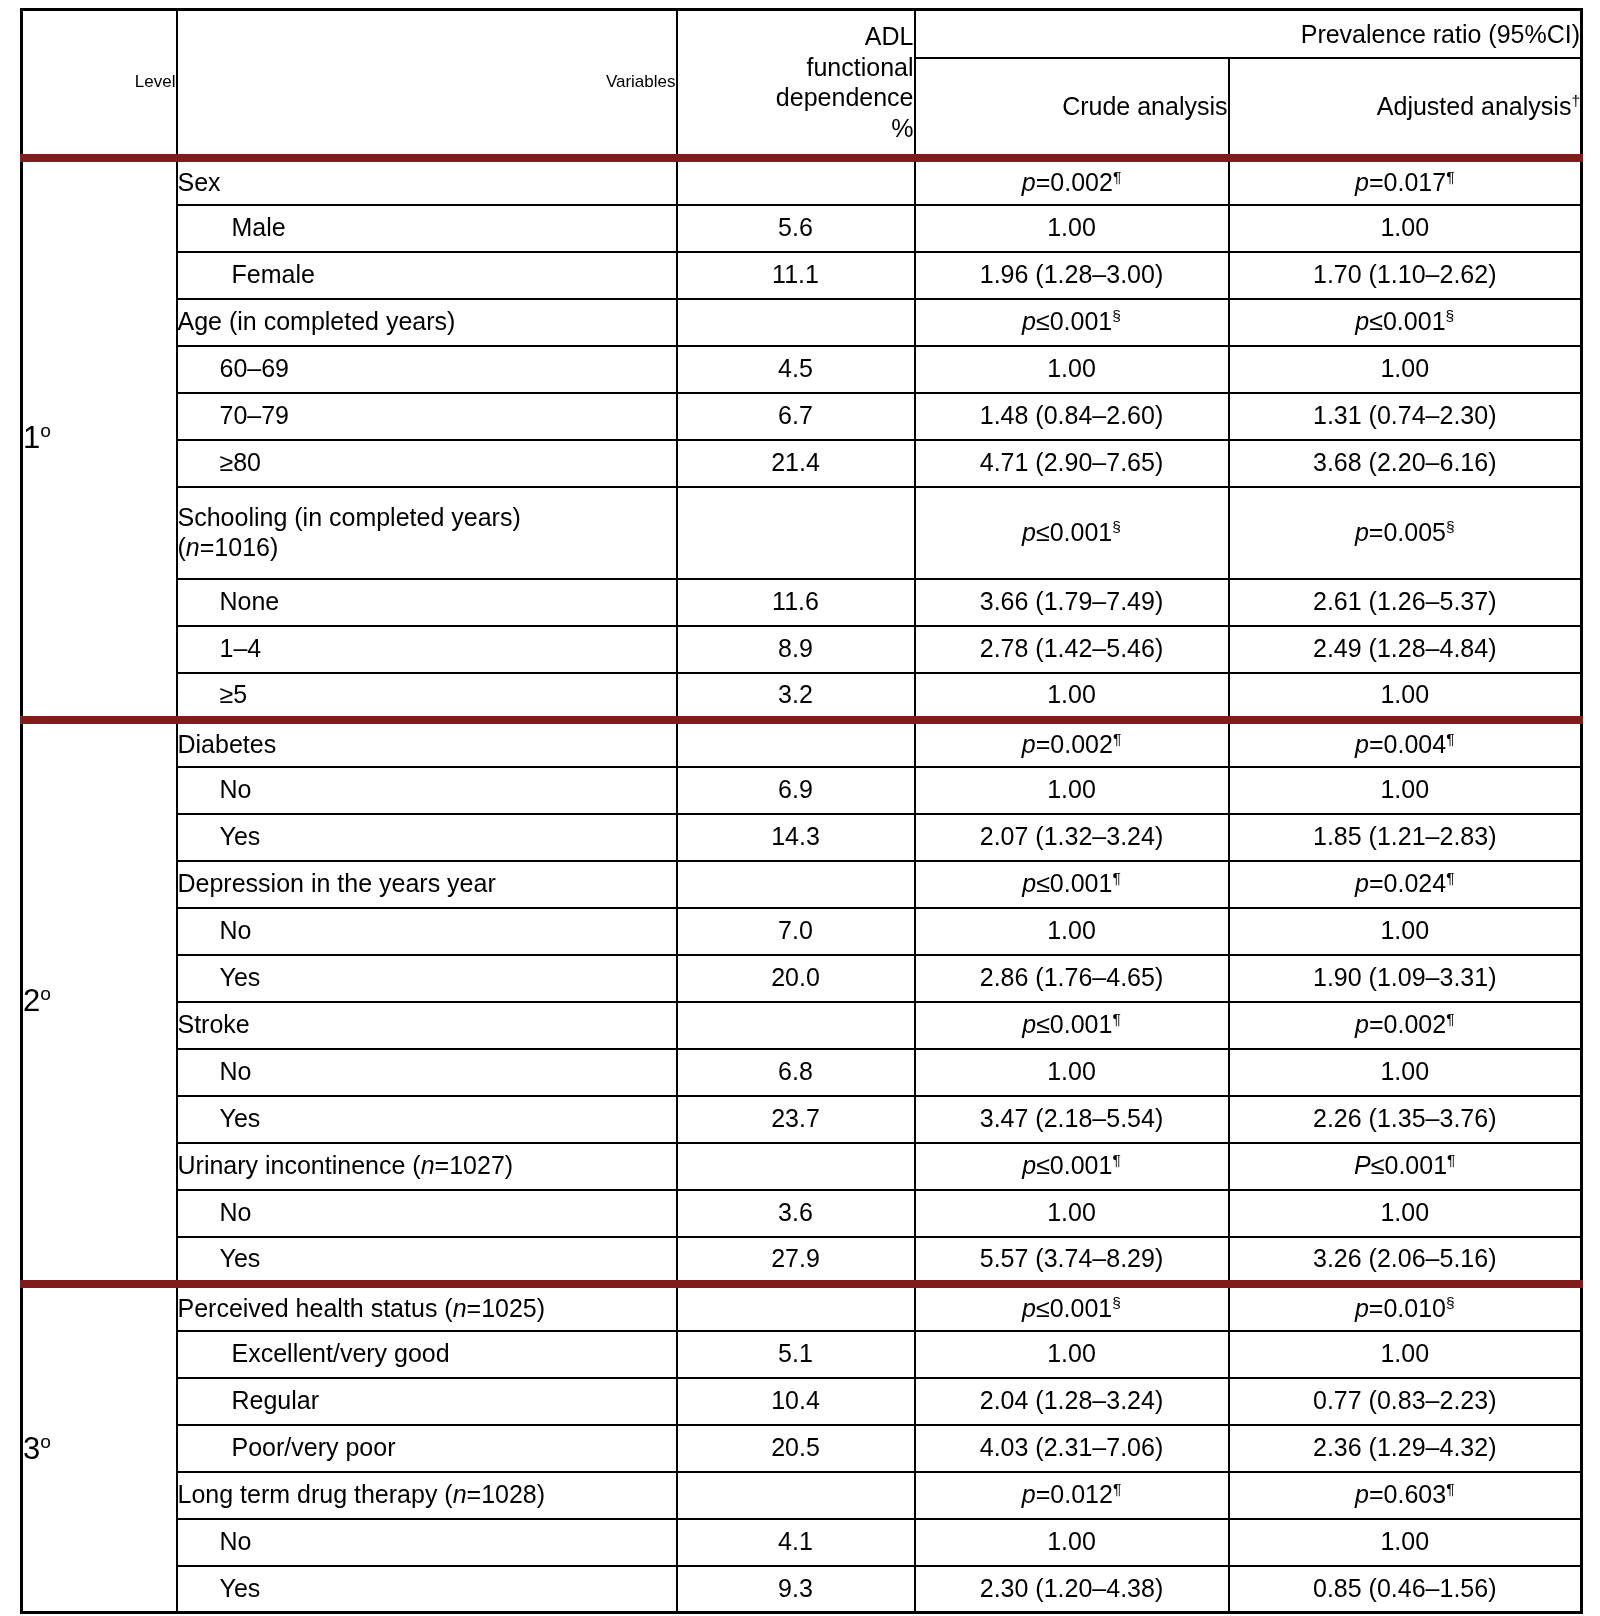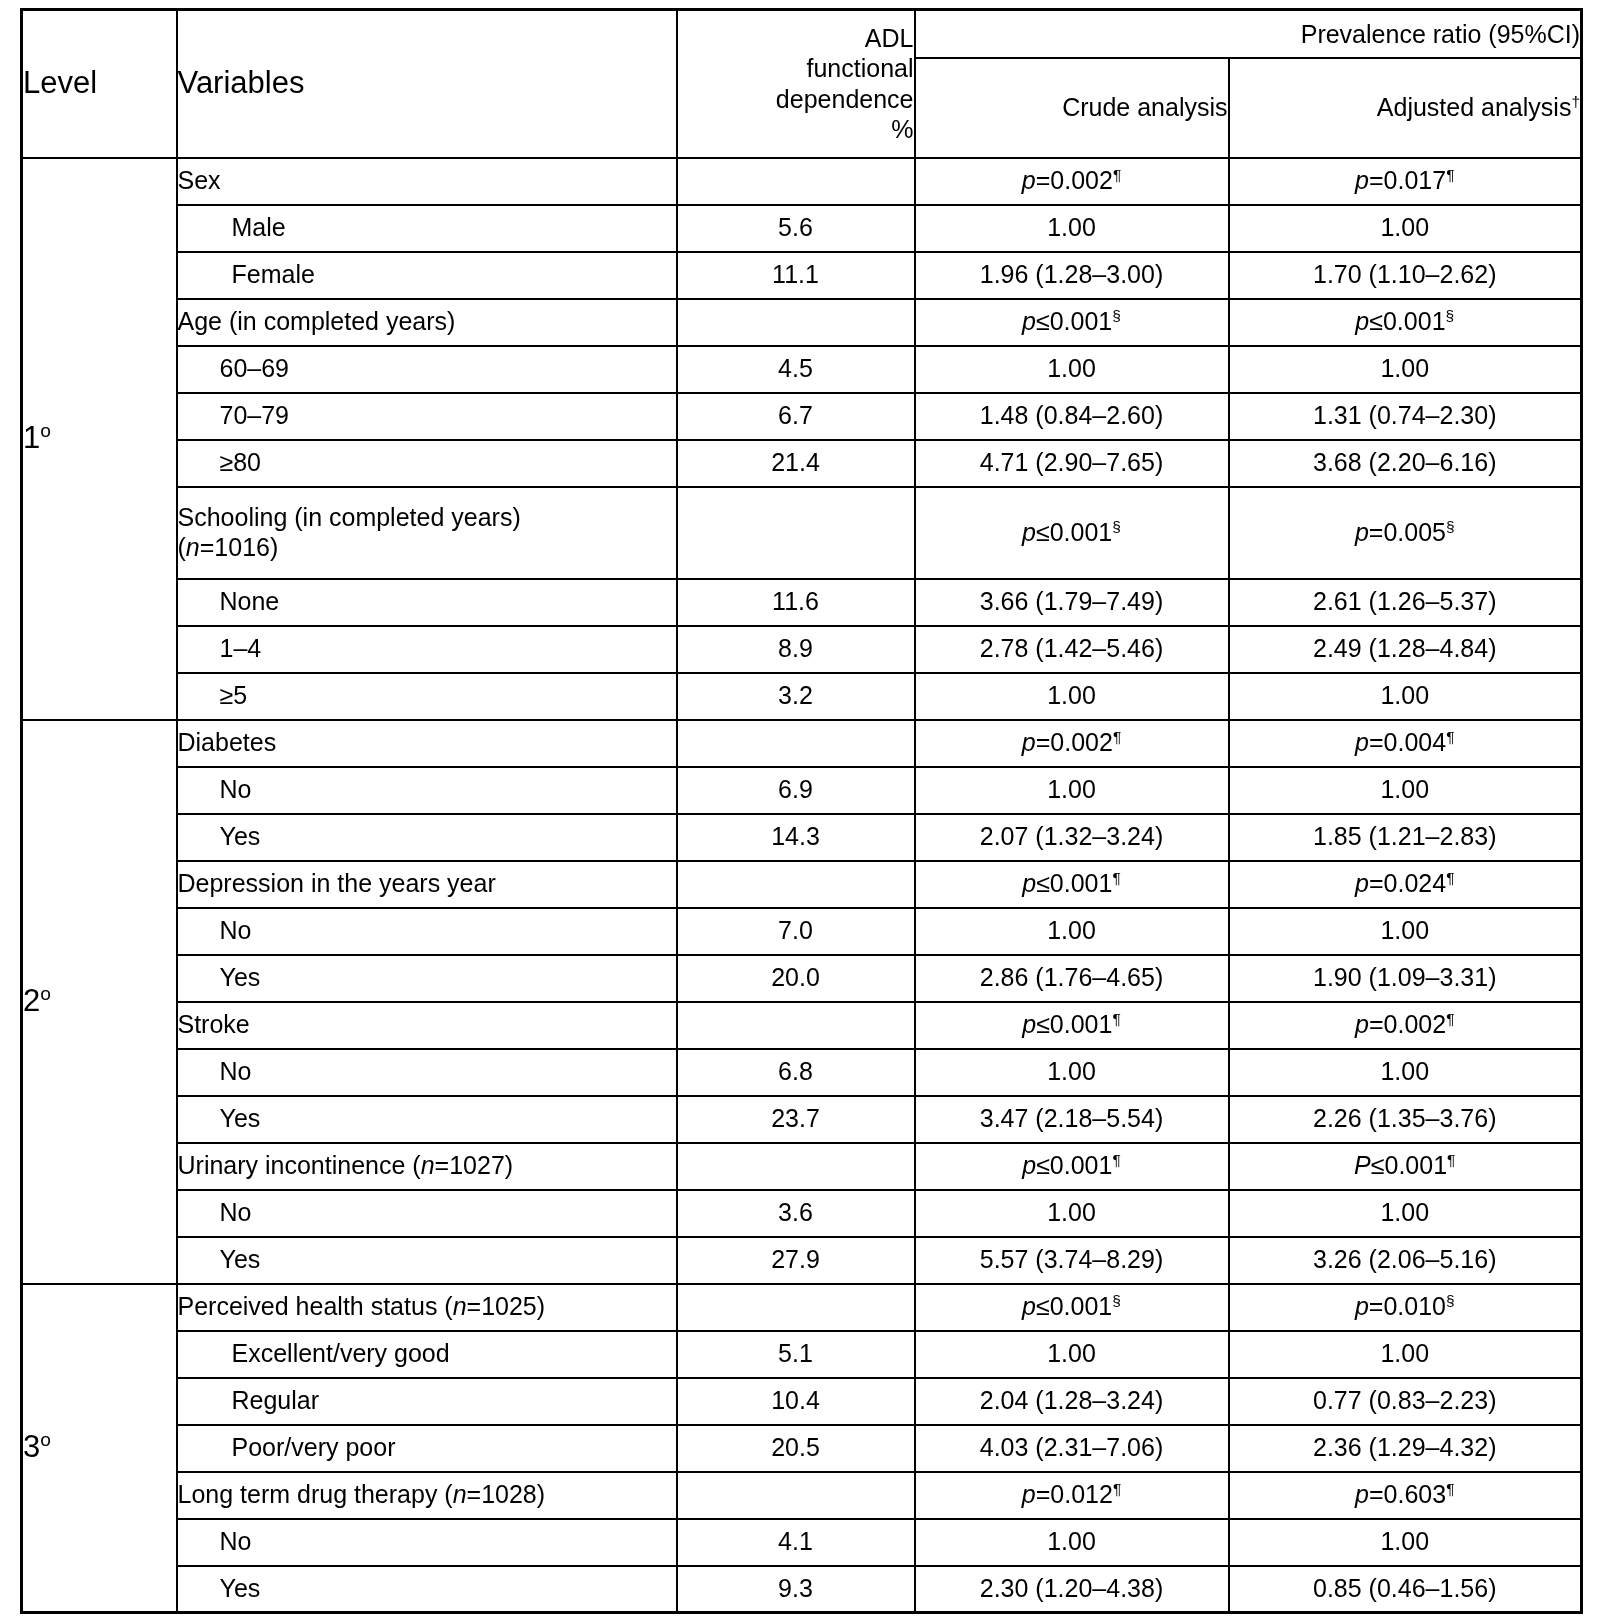--- a/index.html
+++ b/index.html
@@ -41,24 +41,24 @@
 
   
   .hd {
     font-weight: bold;
     text-align: right;
     font-size: 25px;
     line-height: 1.22;
   }
   .hd-left {
     font-weight: bold;
-    text-align: left;
+    text-align: right;
     padding-left: 12px;
     vertical-align: top;
-    font-size: 31px;
+    font-size: 17px;
   }
   .hd-top { vertical-align: top; padding-top: 8px; }
   .hd-span { height: 48px; }
   .hd-sub  { height: 100px; vertical-align: top; padding-top: 6px; }
   .hd-tall { height: 148px; }
 
   
   td.lvl {
     vertical-align: top;
     padding: 8px 0 0 14px;
@@ -74,21 +74,21 @@
   td.var.ind2 { padding-left: 54px; }
   td.num {
     text-align: center;
     padding: 6px 4px;
     font-size: 25px;
   }
   tr.row { height: 47px; }
   tr.row-tall { height: 92px; margin-top: 48px; }
 
   
-  tr.grp-start > td { border-top: 2px solid #7f1d1d; }
+  tr.grp-start > td { border-top: 8px solid #7f1d1d; }
   table.stat { border: 3px solid #000000; }
 
   sup { font-size: 0.62em; vertical-align: super; line-height: 0; }
   i, .it { font-style: italic; }
 </style>
 </head>
 <body>
 
 <div class="sheet">
 

